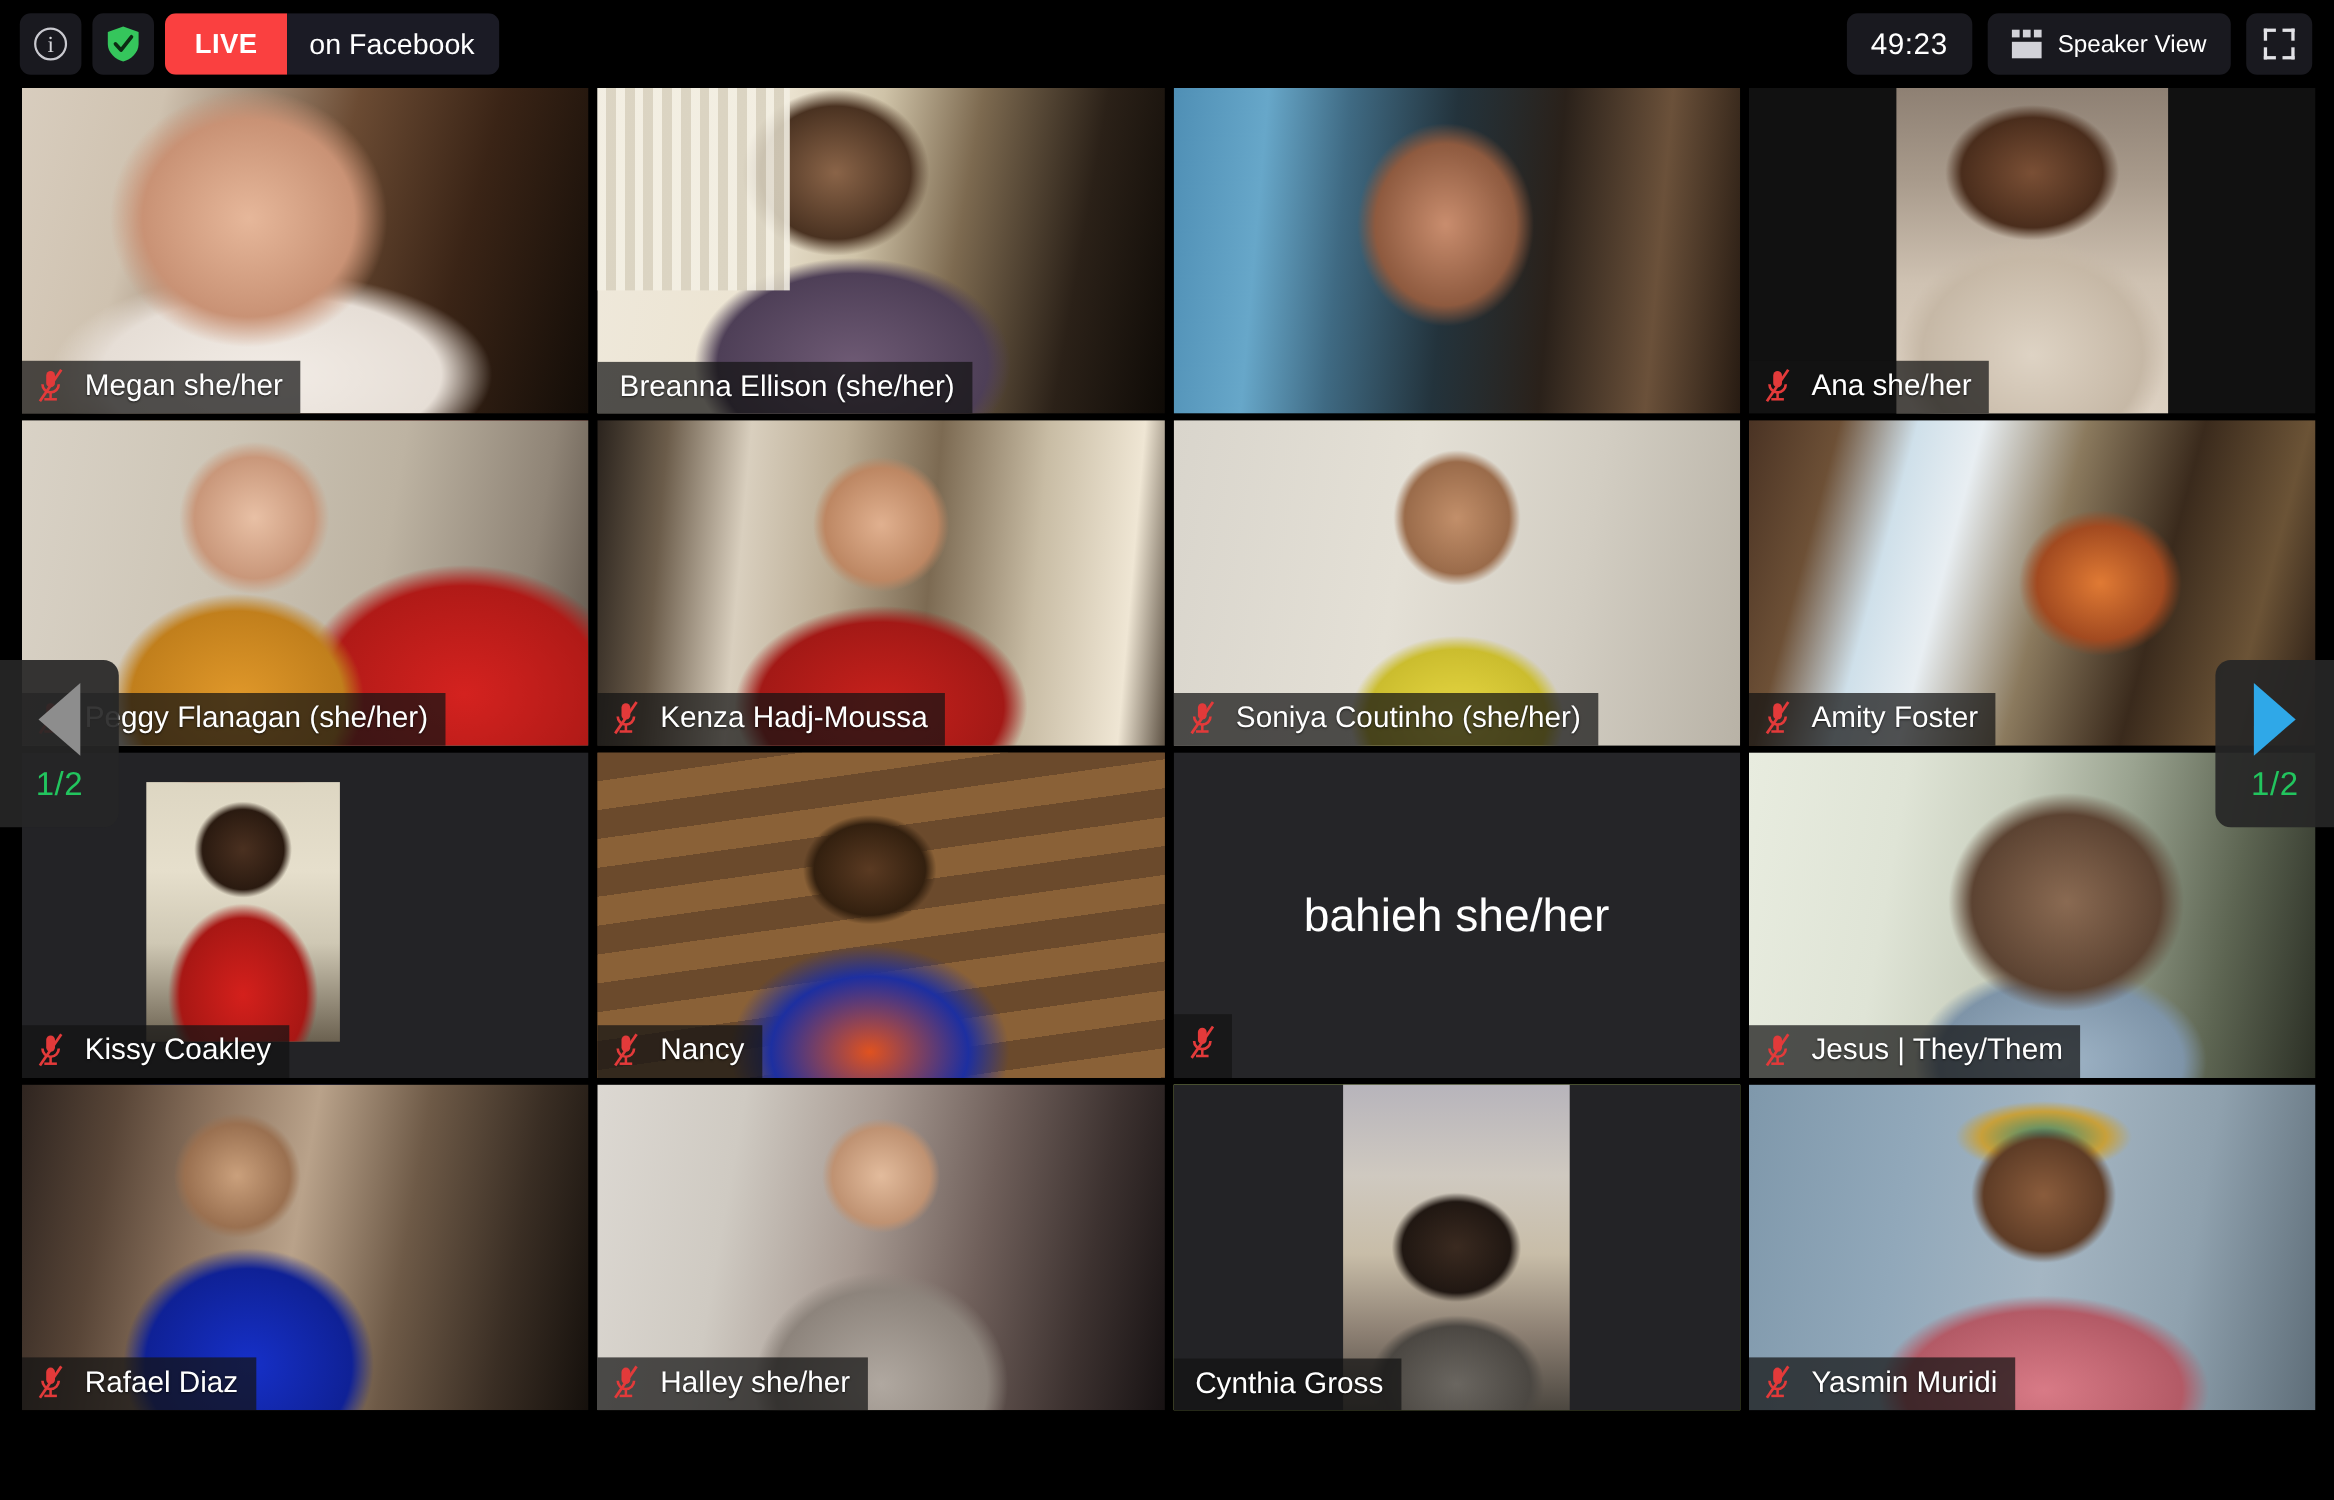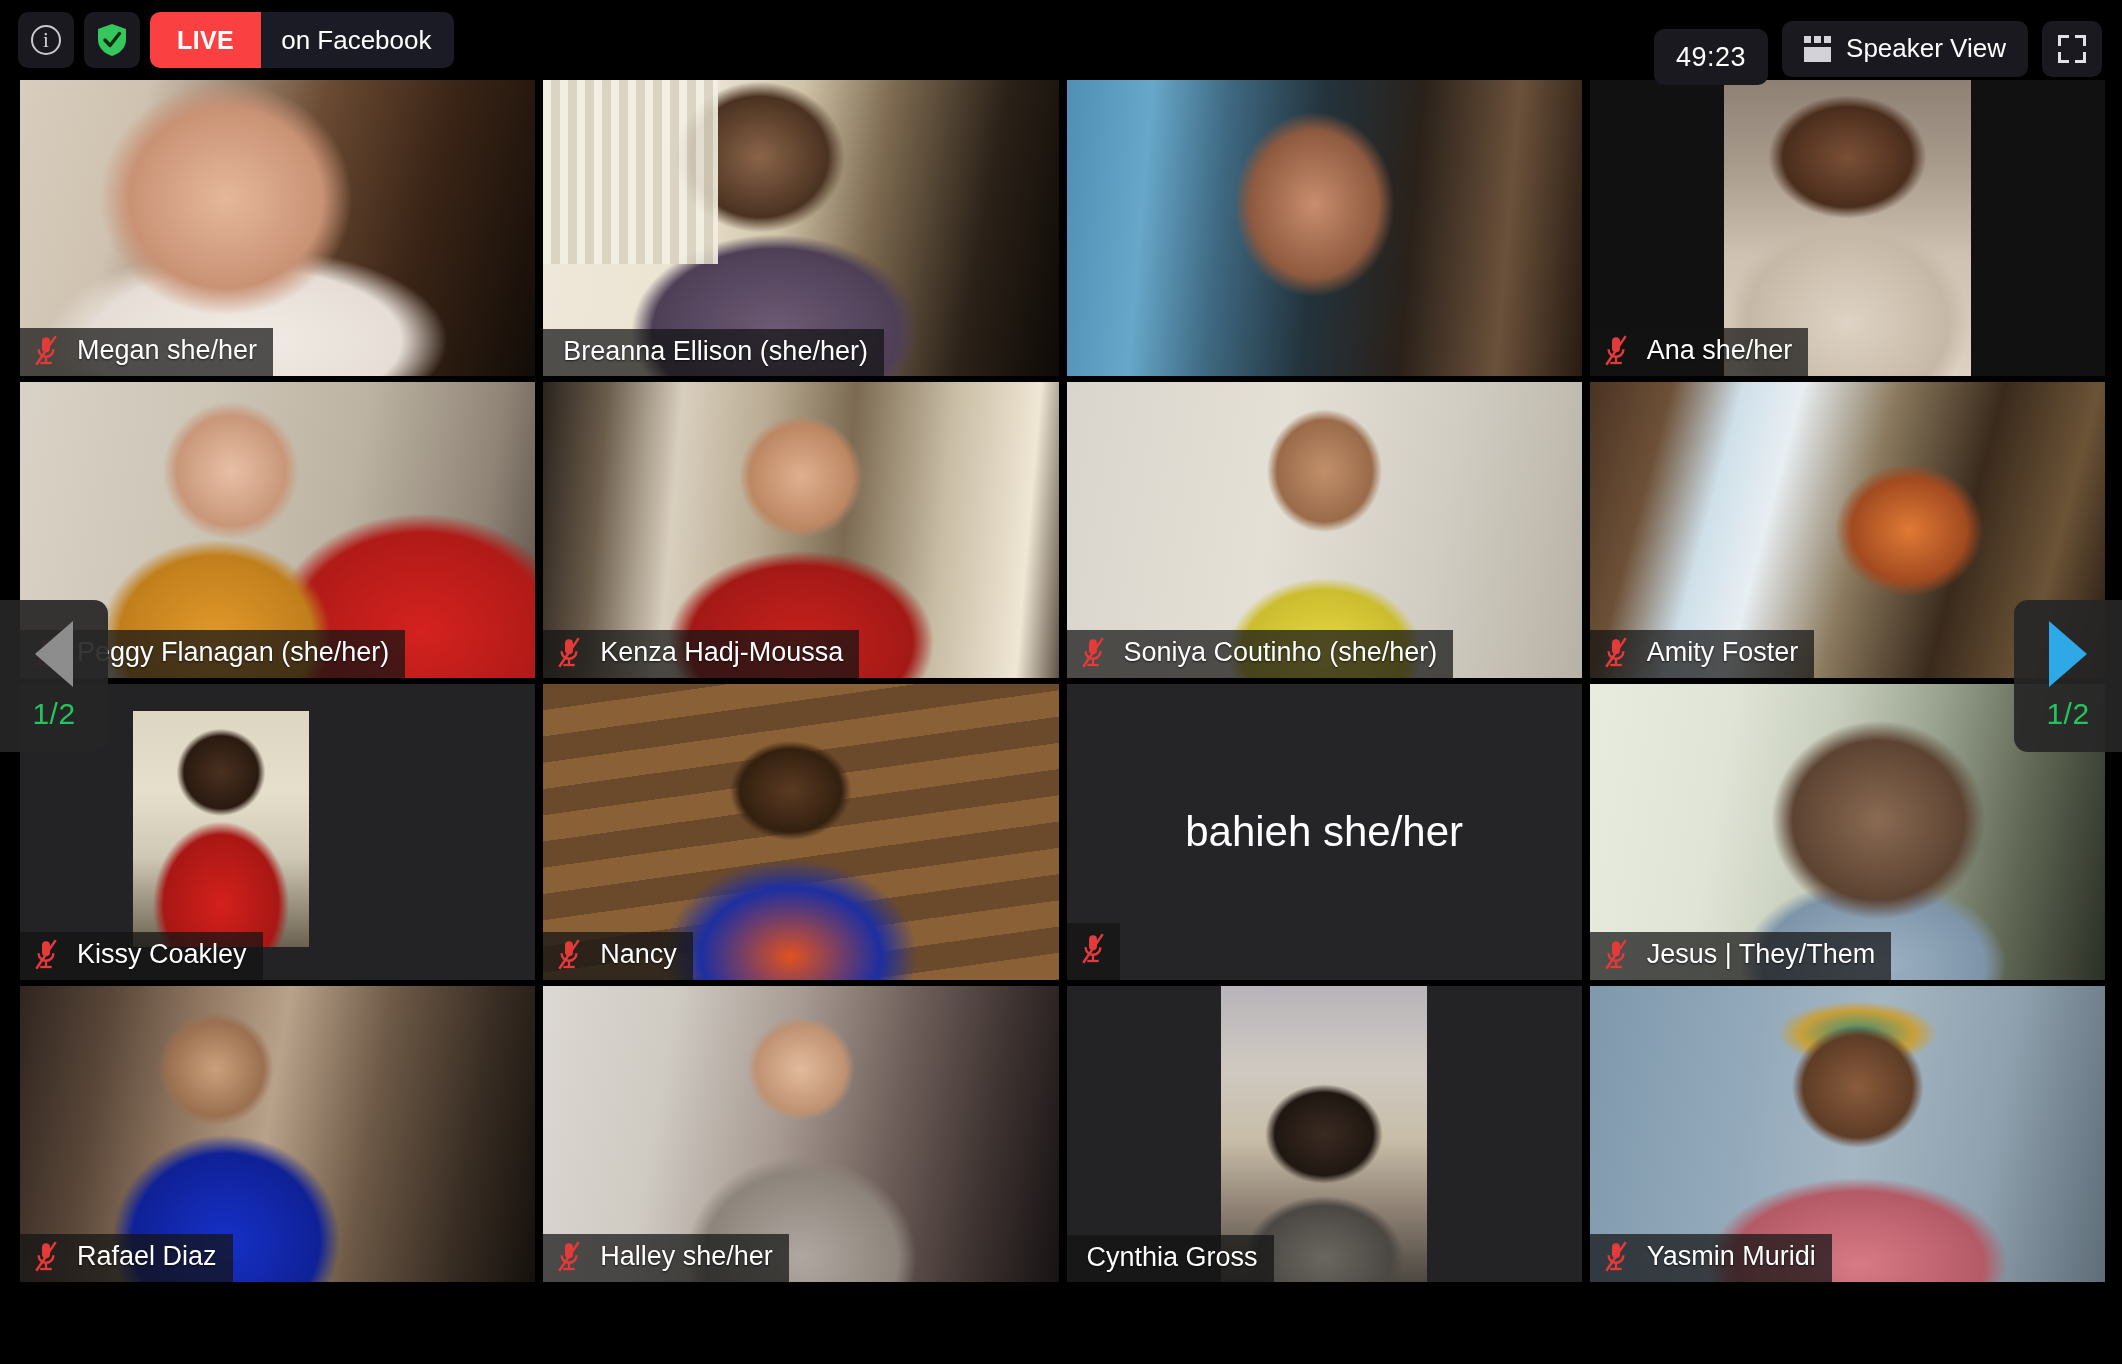--- a/index.html
+++ b/index.html
@@ -36,22 +36,22 @@
   .live-pill { border-radius: 10px; overflow: hidden; display: flex; height: 56px; }
   .live-tag {
     background: #fa4040; color: #fff; font-weight: bold; font-size: 25px;
     letter-spacing: .4px; display: flex; align-items: center; padding: 0 27px;
   }
   .live-on {
     background: #1b1b25; color: #fff; font-size: 26px;
     display: flex; align-items: center; padding: 0 22px 0 20px;
   }
 
-  .timer { font-size: 27px; padding: 0 22px; letter-spacing: .5px; margin-top: 17px; }
-  .view-btn { padding: 0 22px; font-size: 26px; gap: 14px; display: flex; align-items: center; cursor: pointer; }
+  .timer { font-size: 27px; padding: 0 22px; letter-spacing: .5px; }
+  .view-btn { padding: 0 22px; font-size: 22px; gap: 14px; display: flex; align-items: center; cursor: pointer; }
   .grid-glyph { width: 28px; height: 26px; position: relative; flex: 0 0 auto; }
   .grid-glyph i {
     position: absolute; background: #d2d2d8; display: block;
   }
   .gg-a { left: 0; top: 0; width: 7px; height: 7px; }
   .gg-b { left: 10px; top: 0; width: 7px; height: 7px; }
   .gg-c { left: 20px; top: 0; width: 7px; height: 7px; }
   .gg-d { left: 0; top: 11px; width: 27px; height: 15px; }
   .fs-btn { width: 60px; cursor: pointer; }
   .fs-glyph { width: 28px; height: 28px; position: relative; }

